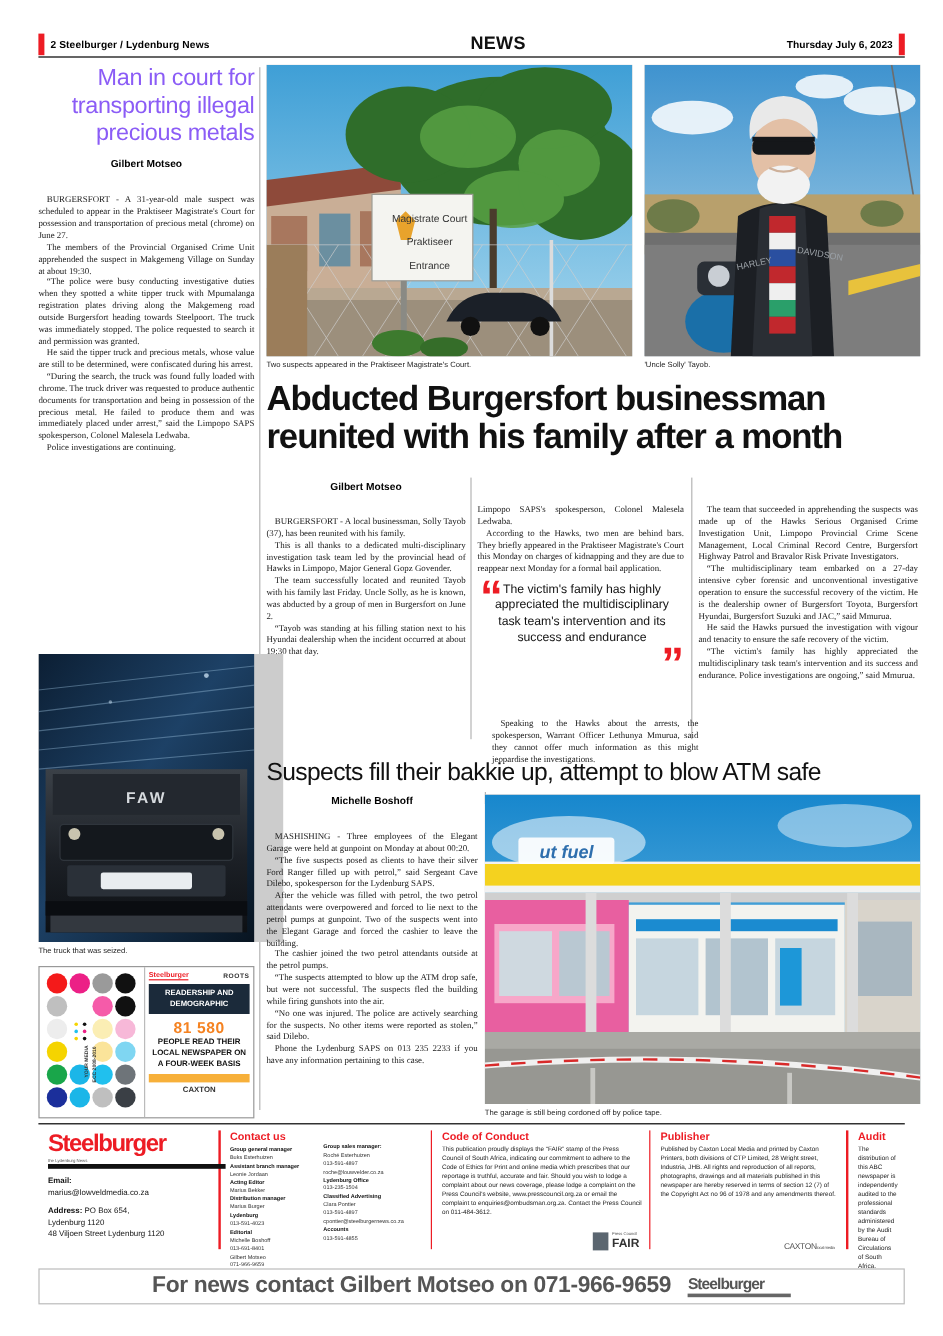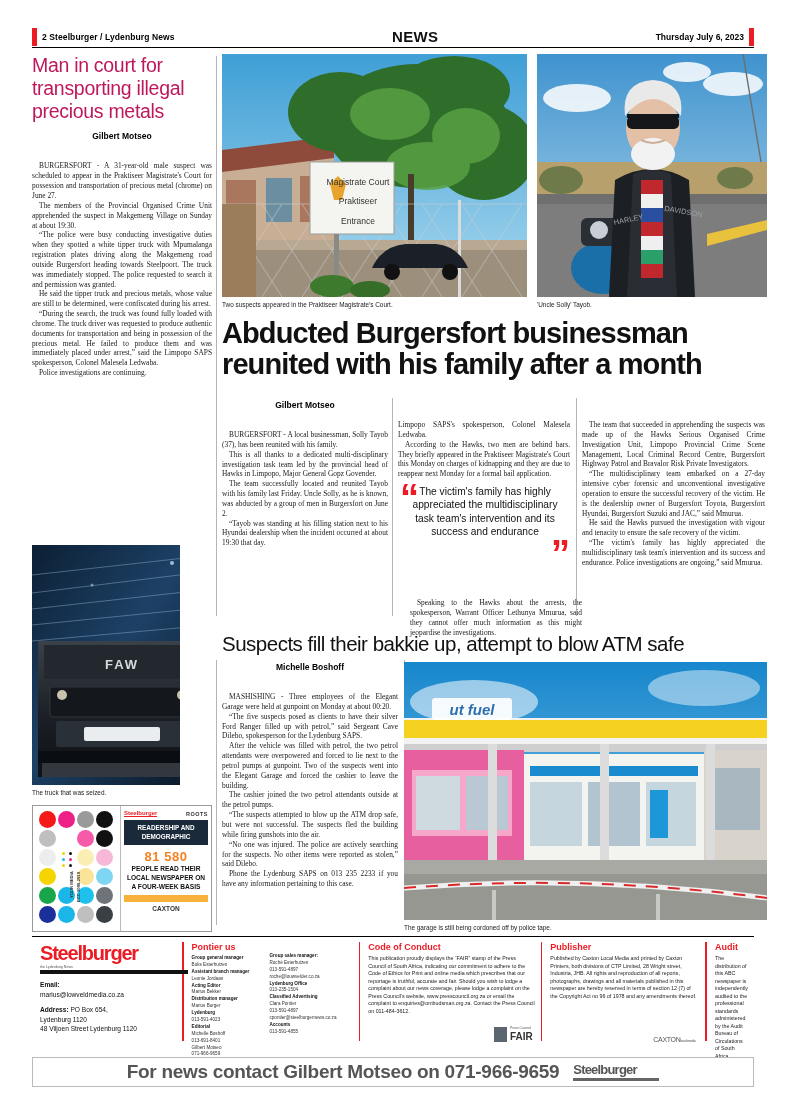--- a/index.html
+++ b/index.html
@@ -31,21 +31,21 @@
   }
 
   
   .left-col { position:absolute; left:32px; top:54px; width:180px; }
   .rule-v {
     position:absolute; background:#b5b5b5; width:1px;
   }
   .hl-story1 {
     font-family:"Liberation Sans", sans-serif;
     font-size:19.5px; font-weight:normal; line-height:1.17;
-    color:#be185d; letter-spacing:-0.3px;
+    color:#8b5cf6; letter-spacing:-0.3px;text-align:right;
   }
   .byline {
     font-family:"Liberation Sans", sans-serif; font-size:8.5px; font-weight:bold;
     text-align:center; margin-top:9px; margin-bottom:6px; color:#000;
   }
   .body-txt {
     font-family:"Liberation Serif", serif; font-size:7.4px; line-height:1.33;
     text-align:justify; color:#1a1a1a;margin-top:20px;
   }
   .body-txt p { text-indent:7px; margin:0; }
@@ -214,21 +214,21 @@
     <div class="body-txt">
       <p>BURGERSFORT - A 31-year-old male suspect was scheduled to appear in the Praktiseer Magistrate's Court for possession and transportation of precious metal (chrome) on June 27.</p>
       <p>The members of the Provincial Organised Crime Unit apprehended the suspect in Makgemeng Village on Sunday at about 19:30.</p>
       <p>“The police were busy conducting investigative duties when they spotted a white tipper truck with Mpumalanga registration plates driving along the Makgemeng road outside Burgersfort heading towards Steelpoort. The truck was immediately stopped. The police requested to search it and permission was granted.</p>
       <p>He said the tipper truck and precious metals, whose value are still to be determined, were confiscated during his arrest.</p>
       <p>“During the search, the truck was found fully loaded with chrome. The truck driver was requested to produce authentic documents for transportation and being in possession of the precious metal. He failed to produce them and was immediately placed under arrest,” said the Limpopo SAPS spokesperson, Colonel Malesela Ledwaba.</p>
       <p>Police investigations are continuing.</p>
     </div>
   </div>
 
-  <div class="photo" style="left:32px; top:545px; width:148px; height:240px;">
+  <div class="photo" style="left:32px; top:545px; width:204px; height:240px;">
     <svg width="180" height="240" viewBox="0 0 180 240" xmlns="http://www.w3.org/2000/svg">
       <defs>
         <linearGradient id="nightsky" x1="0" y1="0" x2="1" y2="1">
           <stop offset="0%" stop-color="#0c1f34"></stop>
             <stop offset="45%" stop-color="#1d4166"></stop>
           <stop offset="100%" stop-color="#081420"></stop>
         </linearGradient>
         <linearGradient id="truckbody" x1="0" y1="0" x2="0" y2="1">
           <stop offset="0%" stop-color="#3b4148"></stop>
             <stop offset="55%" stop-color="#1c2026"></stop>
@@ -544,21 +544,21 @@
         <b>Address:</b>
         <span>PO Box 654,</span><br>
         <span>Lydenburg 1120</span><br>
         <span>48 Viljoen Street Lydenburg 1120</span>
       </div>
     </div>
 
     <div class="f-divider"></div>
 
     <div class="f-col" style="width:80px;">
-      <div class="f-head">Pontier us</div>
+      <div class="f-head">Contact us</div>
       <div class="f-txt">
         <b>Group general manager</b><br>
         <span>Buks Esterhuizen</span><br>
         <b>Assistant branch manager</b><br>
         <span>Leonie Jordaan</span><br>
         <b>Acting Editor</b><br>
         <span>Marius Bekker</span><br>
         <b>Distribution manager</b><br>
         <span>Marius Burger</span><br>
         <b>Lydenburg</b><br>

